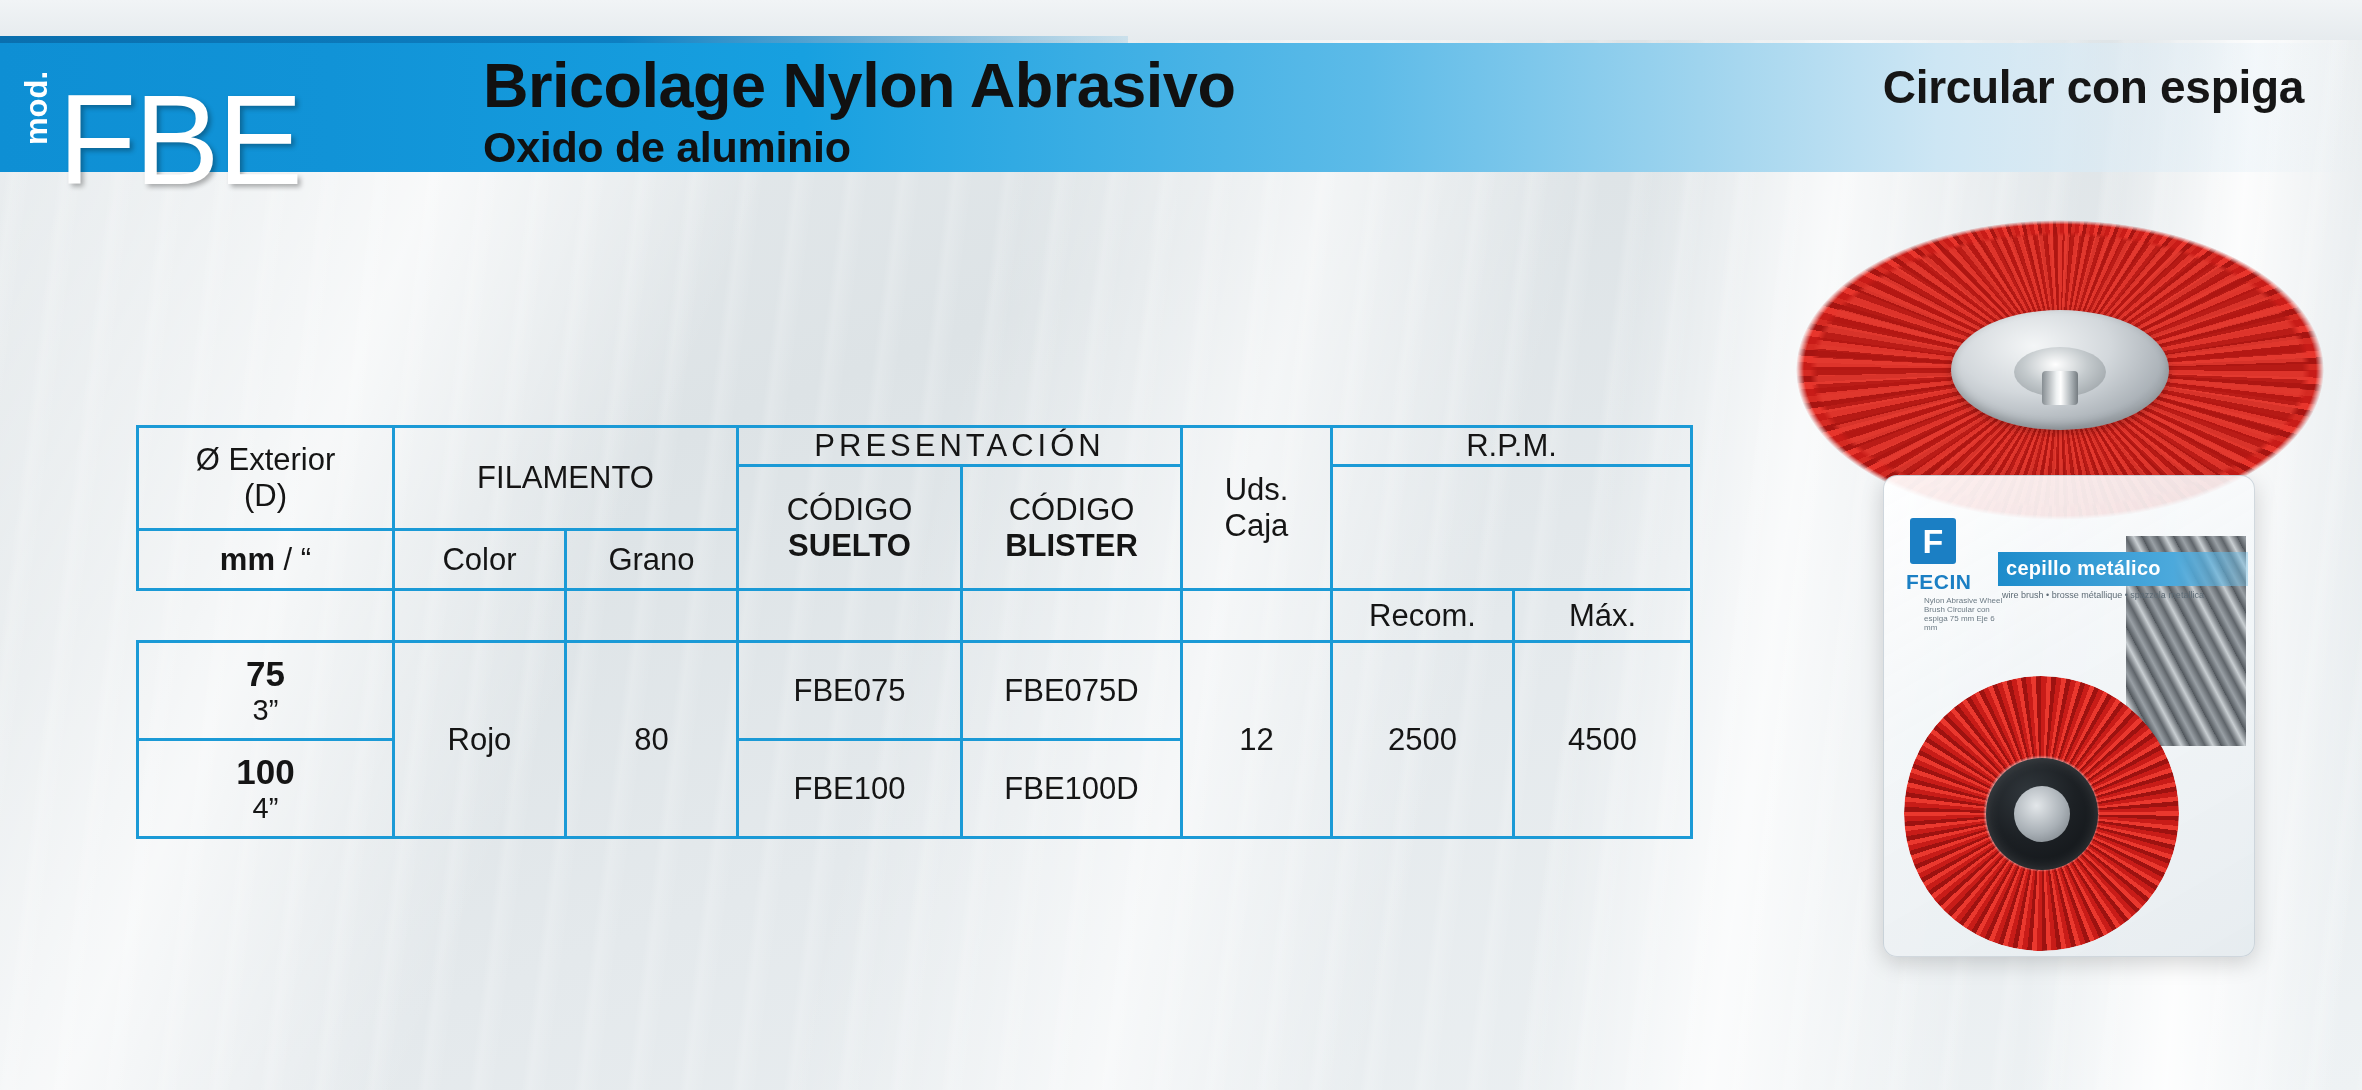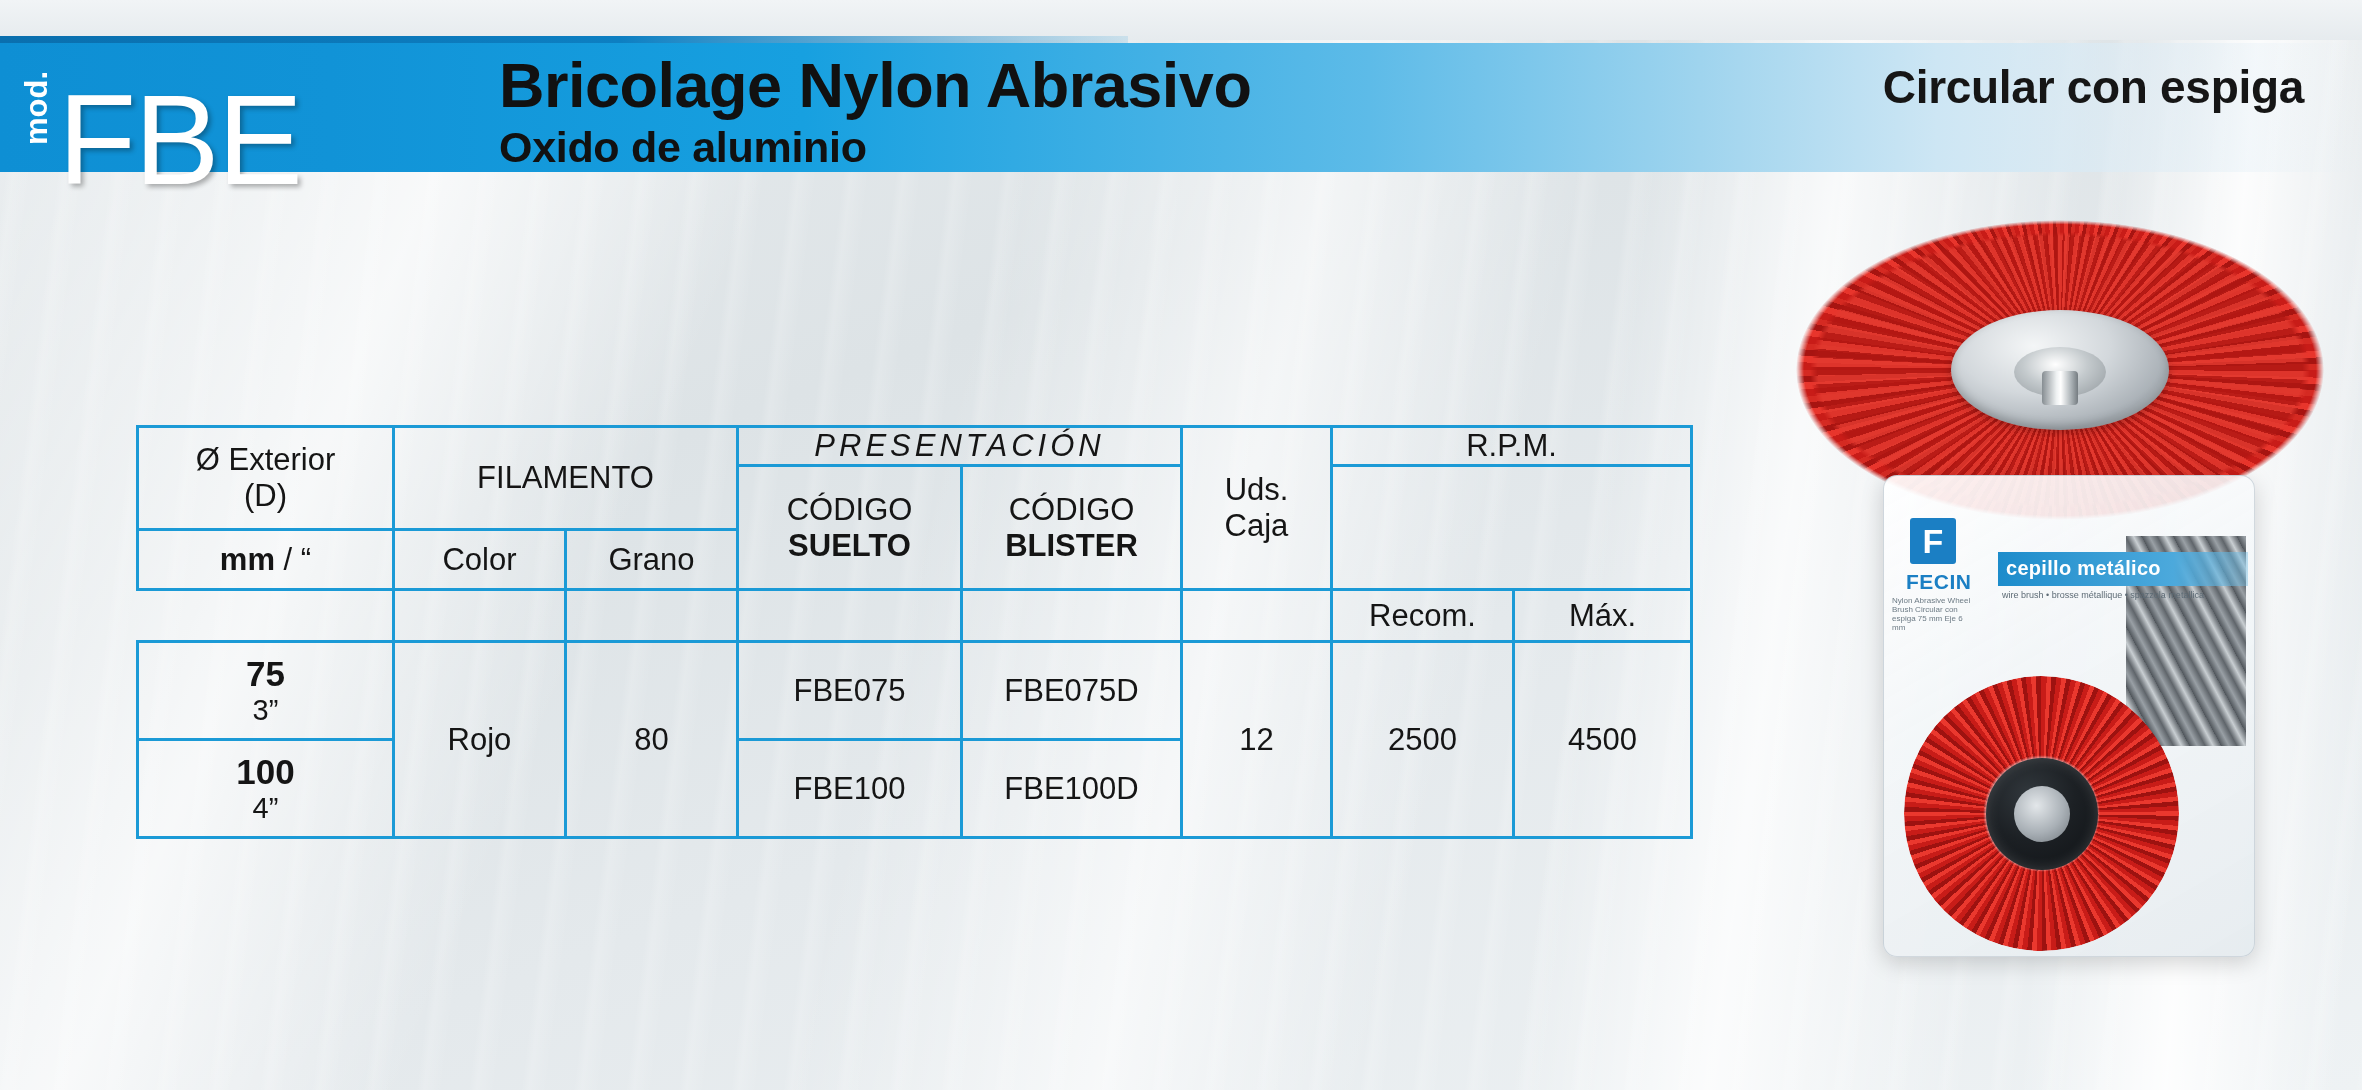--- a/index.html
+++ b/index.html
@@ -55,21 +55,21 @@
     writing-mode:vertical-rl; transform:rotate(180deg);
     letter-spacing:0px; line-height:46px; text-align:center;
   }
   #fbe-code {
     position:absolute; left:58px; top:40px;
     color:#ffffff; font-size:128px; font-weight:normal;
     letter-spacing:-2px; line-height:128px;
     text-shadow:3px 3px 5px rgba(0,0,0,0.30);
     margin-top:36px;
   }
-  #title-block { position:absolute; left:483px; top:52px;margin-left:16px; }
+  #title-block { position:absolute; left:483px; top:52px; }
   #title-main {
     color:#111111; font-size:63px; font-weight:bold;
     line-height:66px; letter-spacing:-0.5px;
   }
   #title-sub {
     color:#111111; font-size:43px; font-weight:bold;
     line-height:50px; margin-top:4px; letter-spacing:-0.3px;
   }
   #corner-block {
     position:absolute; right:58px; top:58px;
@@ -88,21 +88,21 @@
     border:3px solid #1b9ad6;
     text-align:center;
     vertical-align:middle;
     color:#151515;
     font-size:31px;
     font-weight:normal;
     padding:0;
     background:transparent;
   }
   .b { font-weight:bold; }
-  .sp { letter-spacing:4px;font-style:italic; }
+  .sp { letter-spacing:4px; }
   .big { font-size:35px; font-weight:bold; }
   .small { font-size:29px; }
   td.leftpad { text-align:left; padding-left:26px; }
 
   
   #photo {
     position:absolute; left:1755px; top:185px;
     width:607px; height:905px;
     overflow:hidden;
   }
@@ -169,21 +169,21 @@
   #blister-logo {
     position:absolute; left:26px; top:42px; width:46px; height:46px;
     background:#1b7fc4; border-radius:3px;
     color:#fff; font-size:34px; font-weight:bold; line-height:46px; text-align:center;
   }
   #blister-brand {
     position:absolute; left:22px; top:94px;
     color:#1b7fc4; font-size:21px; font-weight:bold; letter-spacing:.5px;
   }
   #blister-specs {
-    position:absolute; left:8px; top:120px; width:80px;
+    position:absolute; left:40px; top:120px; width:80px;
     color:#6d7b85; font-size:8px; line-height:9px;
   }
   #blister-banner {
     position:absolute; left:114px; top:76px; width:250px; height:34px;
     background:linear-gradient(90deg,#1d8ccb 0%, #4ca9dc 70%, rgba(120,190,225,.45) 100%);
     text-align:right;
   }
   #blister-banner-txt {
     position:absolute; left:8px; top:5px;
     color:#ffffff; font-size:20px; font-weight:bold; letter-spacing:.3px;

